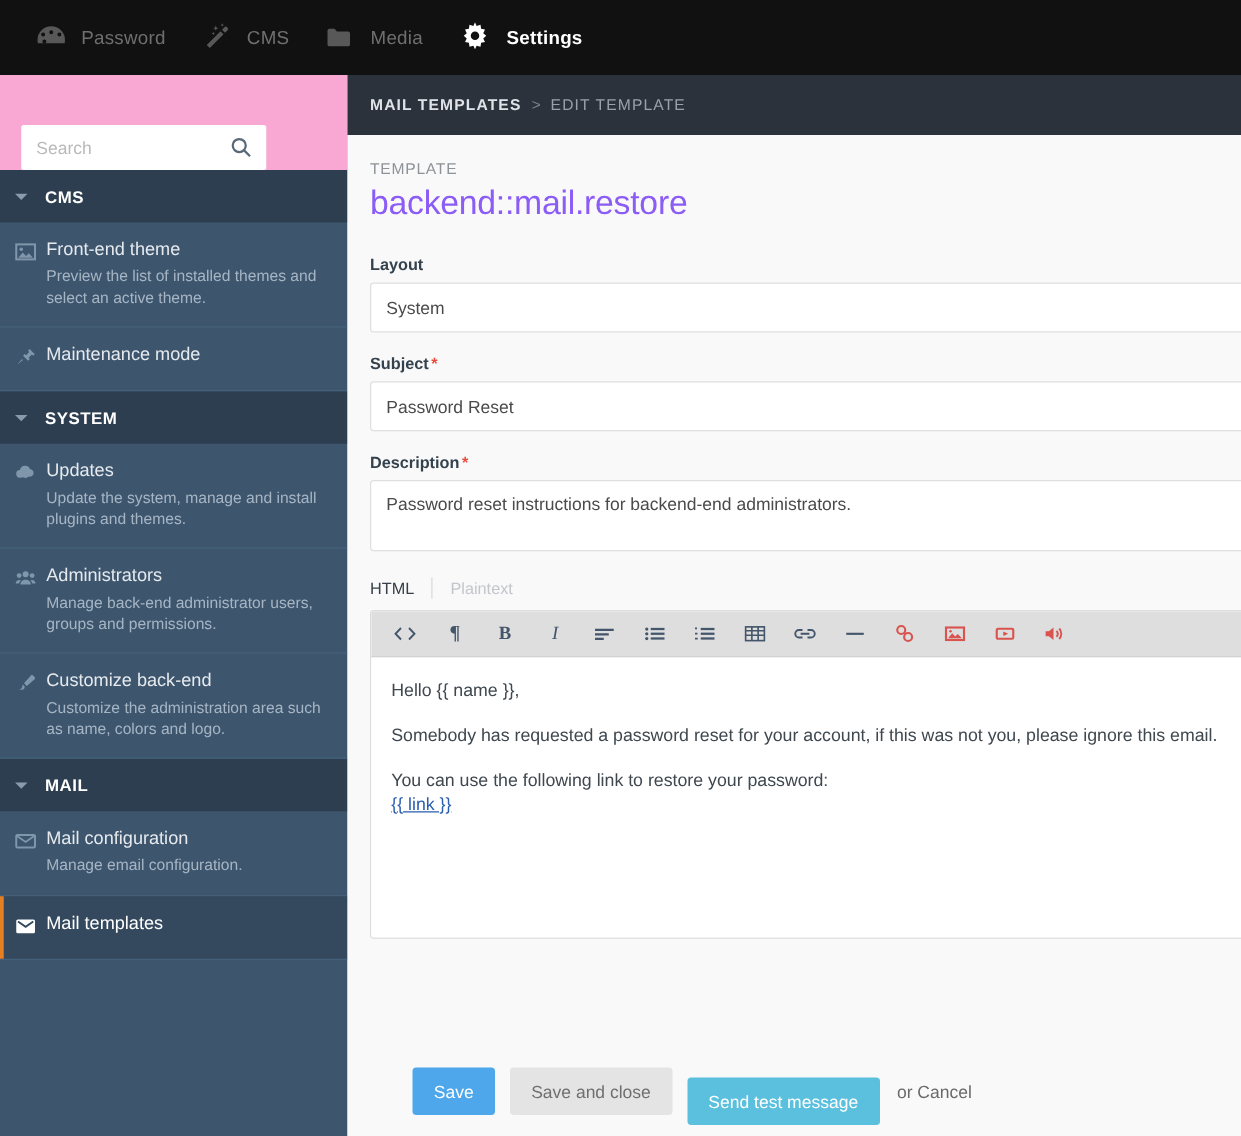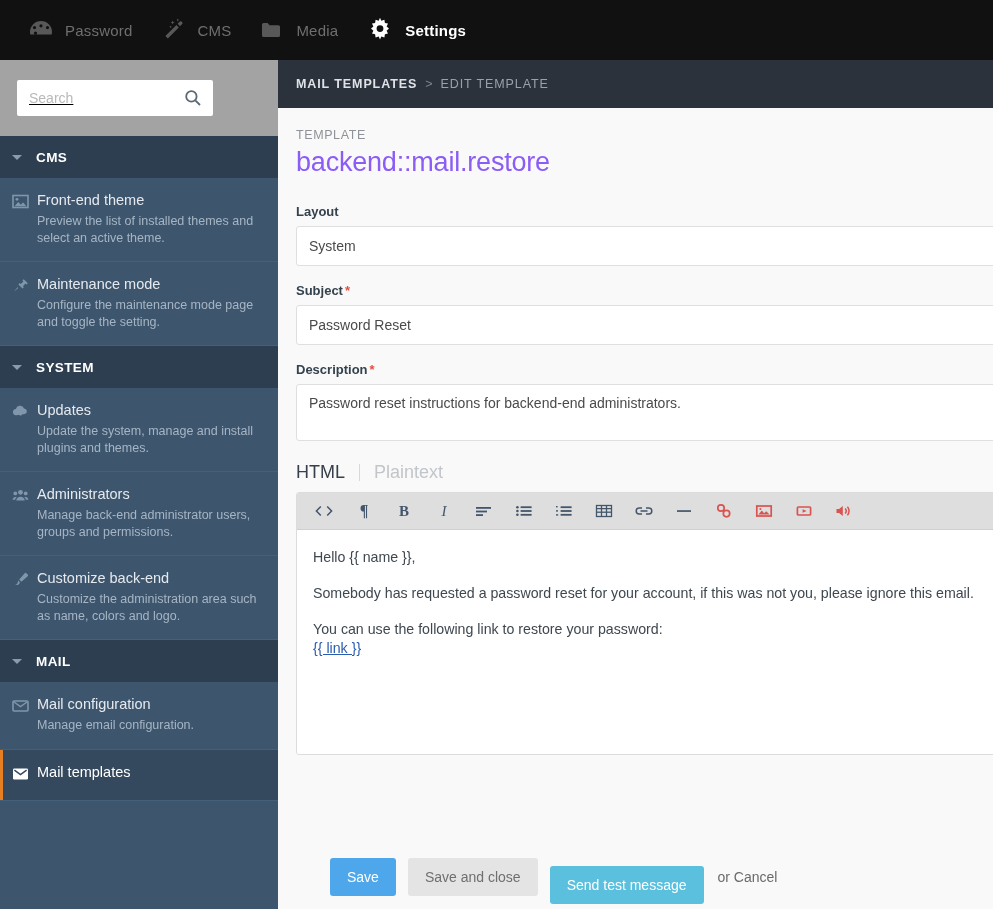--- a/index.html
+++ b/index.html
@@ -35,24 +35,23 @@
 
   
   .sidebar {
     position: absolute; top: 60px; left: 0;
     width: 278px; height: 849px;
     background: #3d566e;
     overflow: hidden;
   }
   .search-wrap {
     height: 76px;
-    background: #a3a3a3;
-    display: flex; align-items: center;
+    background: #f9a8d4;
+    display: flex; align-items: flex-end;
     padding: 0 17px;
-    text-decoration: underline;
   }
   .search-box {
     position: relative;
     width: 196px; height: 36px;
     background: #ffffff;
     border-radius: 2px;
     display: flex; align-items: center;
   }
   .search-box input {
     border: 0; outline: 0; background: transparent;
@@ -171,21 +170,21 @@
     font-size: 14px; color: #4a4a4a;
     padding: 10px 12px;
     outline: none; resize: none;
     display: block;
   }
   .field-group { margin-bottom: 17px; }
 
   
   .tabs { display: flex; align-items: center; margin: 21px 0 9px 0; }
   .tab {
-    font-size: 18px; color: #37404a;
+    font-size: 13px; color: #37404a;
     cursor: pointer; padding-right: 14px;
   }
   .tab.inactive { color: #c2c6ca; padding-left: 14px; }
   .tab-div { width: 1px; height: 17px; background: #d7dadd; }
 
   
   .editor {
     width: 740px;
     border: 1px solid #dcdcdc;
     border-radius: 3px;
@@ -319,21 +318,20 @@
       <span class="sb-desc">Preview the list of installed themes and select an active theme.</span>
     </div>
 
     <div class="sb-item">
       <span class="sb-ico">
         <svg width="17" height="17" viewBox="0 0 17 17">
           <path d="M11.7 2.2l-1.3 1.3 1 1-2.6 2.6-1-1-1.4 1.4 4.1 4.1 1.4-1.4-1-1 2.6-2.6 1 1 1.3-1.3zM5.6 10.2l-3.9 4.6 4.6-3.9z" fill="#8096ab"></path>
         </svg>
       </span>
       <span class="sb-title">Maintenance mode</span>
-      <span class="sb-desc">Configure the maintenance mode page and toggle the setting.</span>
     </div>
 
     <div class="sec-header">
       <span class="caret"></span>
       <span class="sec-title">SYSTEM</span>
     </div>
 
     <div class="sb-item">
       <span class="sb-ico">
         <svg width="17" height="17" viewBox="0 0 17 17">

